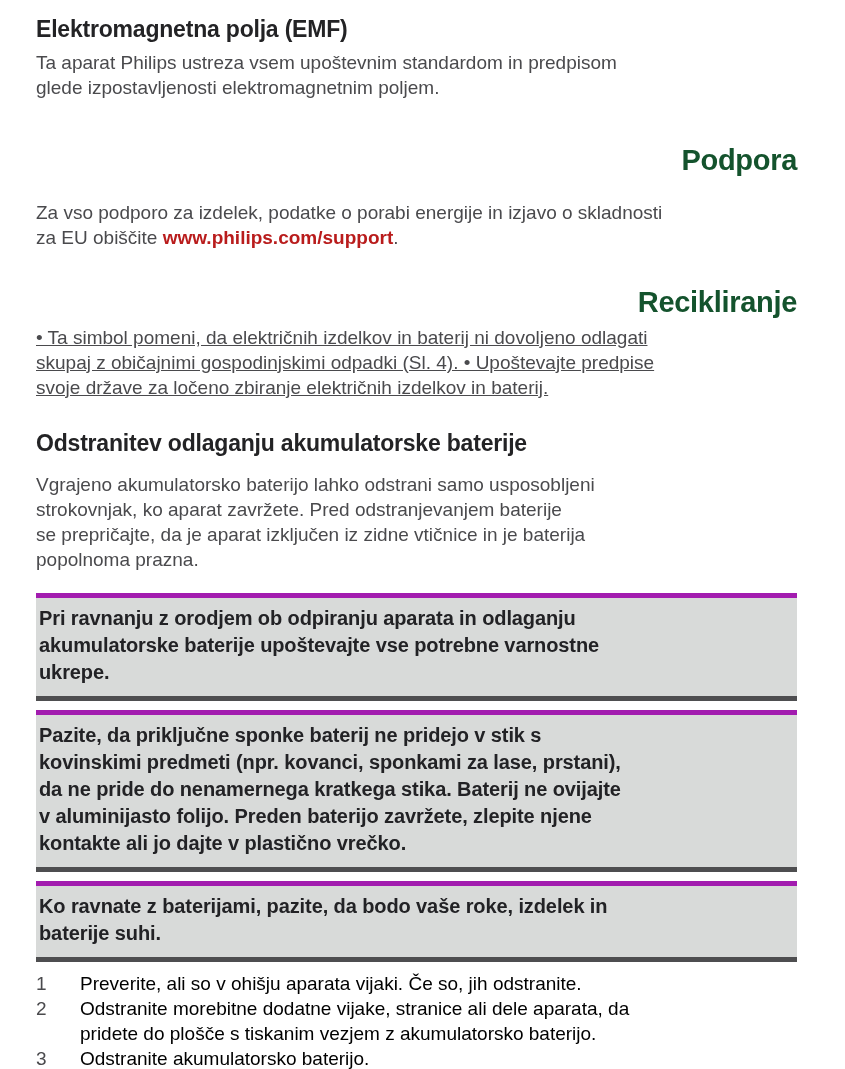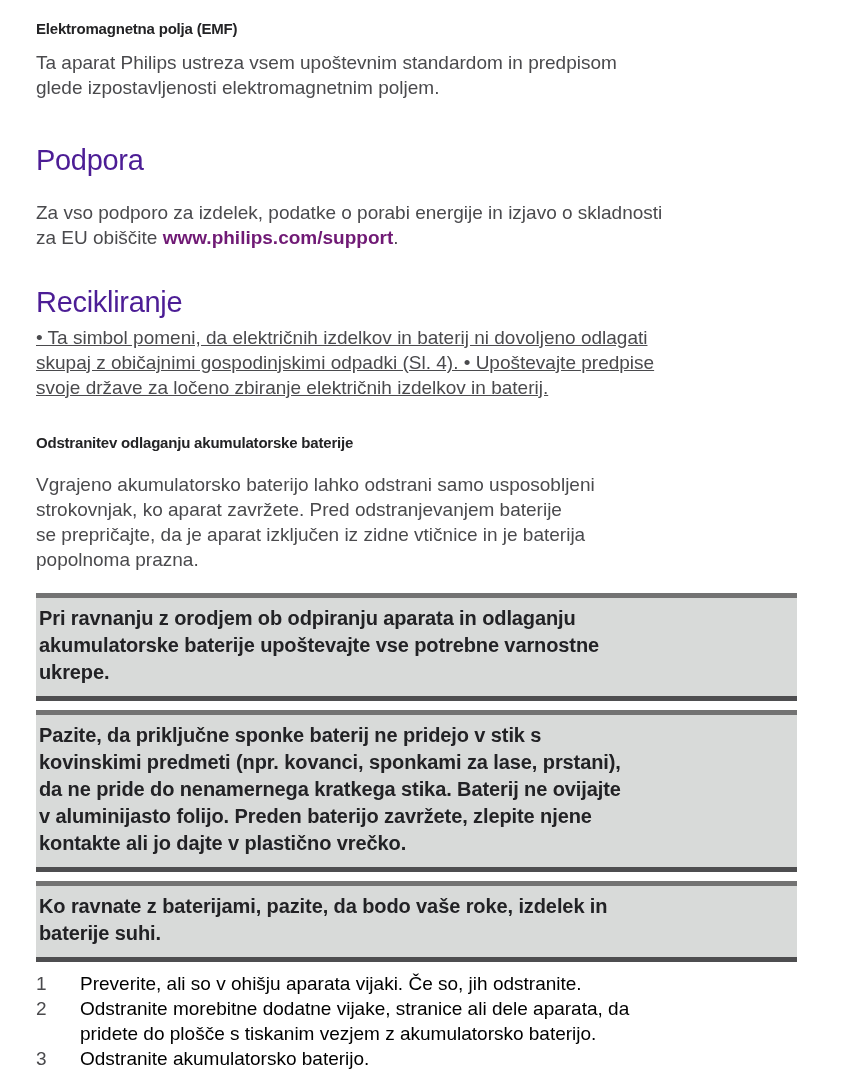--- a/index.html
+++ b/index.html
@@ -11,55 +11,56 @@
     overflow: hidden;
   }
   .page {
     box-sizing: border-box;
     width: 845px;
     height: 1069px;
     padding: 16px 48px 0 36px;
   }
   .h-small {
     margin: 0;
-    font-size: 15px;
+    font-size: 23px;
     line-height: 26px;
     font-weight: bold;
     color: #232325;
     letter-spacing: -0.2px;
   }
   .h-large {
     margin: 0;
     font-size: 29px;
     line-height: 33px;
-    font-weight: normal;
-    color: #4c1d95;
+    font-weight: bold;
+    color: #14532d;
     letter-spacing: -0.3px;
+    text-align: right;
   }
   .body-text {
     margin: 0;
     font-size: 19px;
     line-height: 25px;
     color: #4a4a4d;
     white-space: pre-line;
   }
-  .body-text strong { color: #701a75; }
+  .body-text strong { color: #b91c1c; }
 
   .mt-p   { margin-top: 8px; }
   .mt-h1a { margin-top: 44px; }
   .mt-p2  { margin-top: 23px; }
   .mt-h1b { margin-top: 36px; }
   .mt-p3  { margin-top: 6px; text-decoration: underline; }
   .mt-h2b { margin-top: 30px; }
   .mt-p4  { margin-top: 16px; }
 
   .warning {
     margin-top: 21px;
     background: #d8dad9;
-    border-top: 5px solid #737373;
+    border-top: 5px solid #a21caf;
     border-bottom: 5px solid #4e4e50;
     padding: 7px 10px 10px 3px;
   }
   .warning + .warning { margin-top: 9px; }
   .warning p {
     margin: 0;
     font-size: 20px;
     line-height: 27px;
     font-weight: bold;
     color: #222225;

